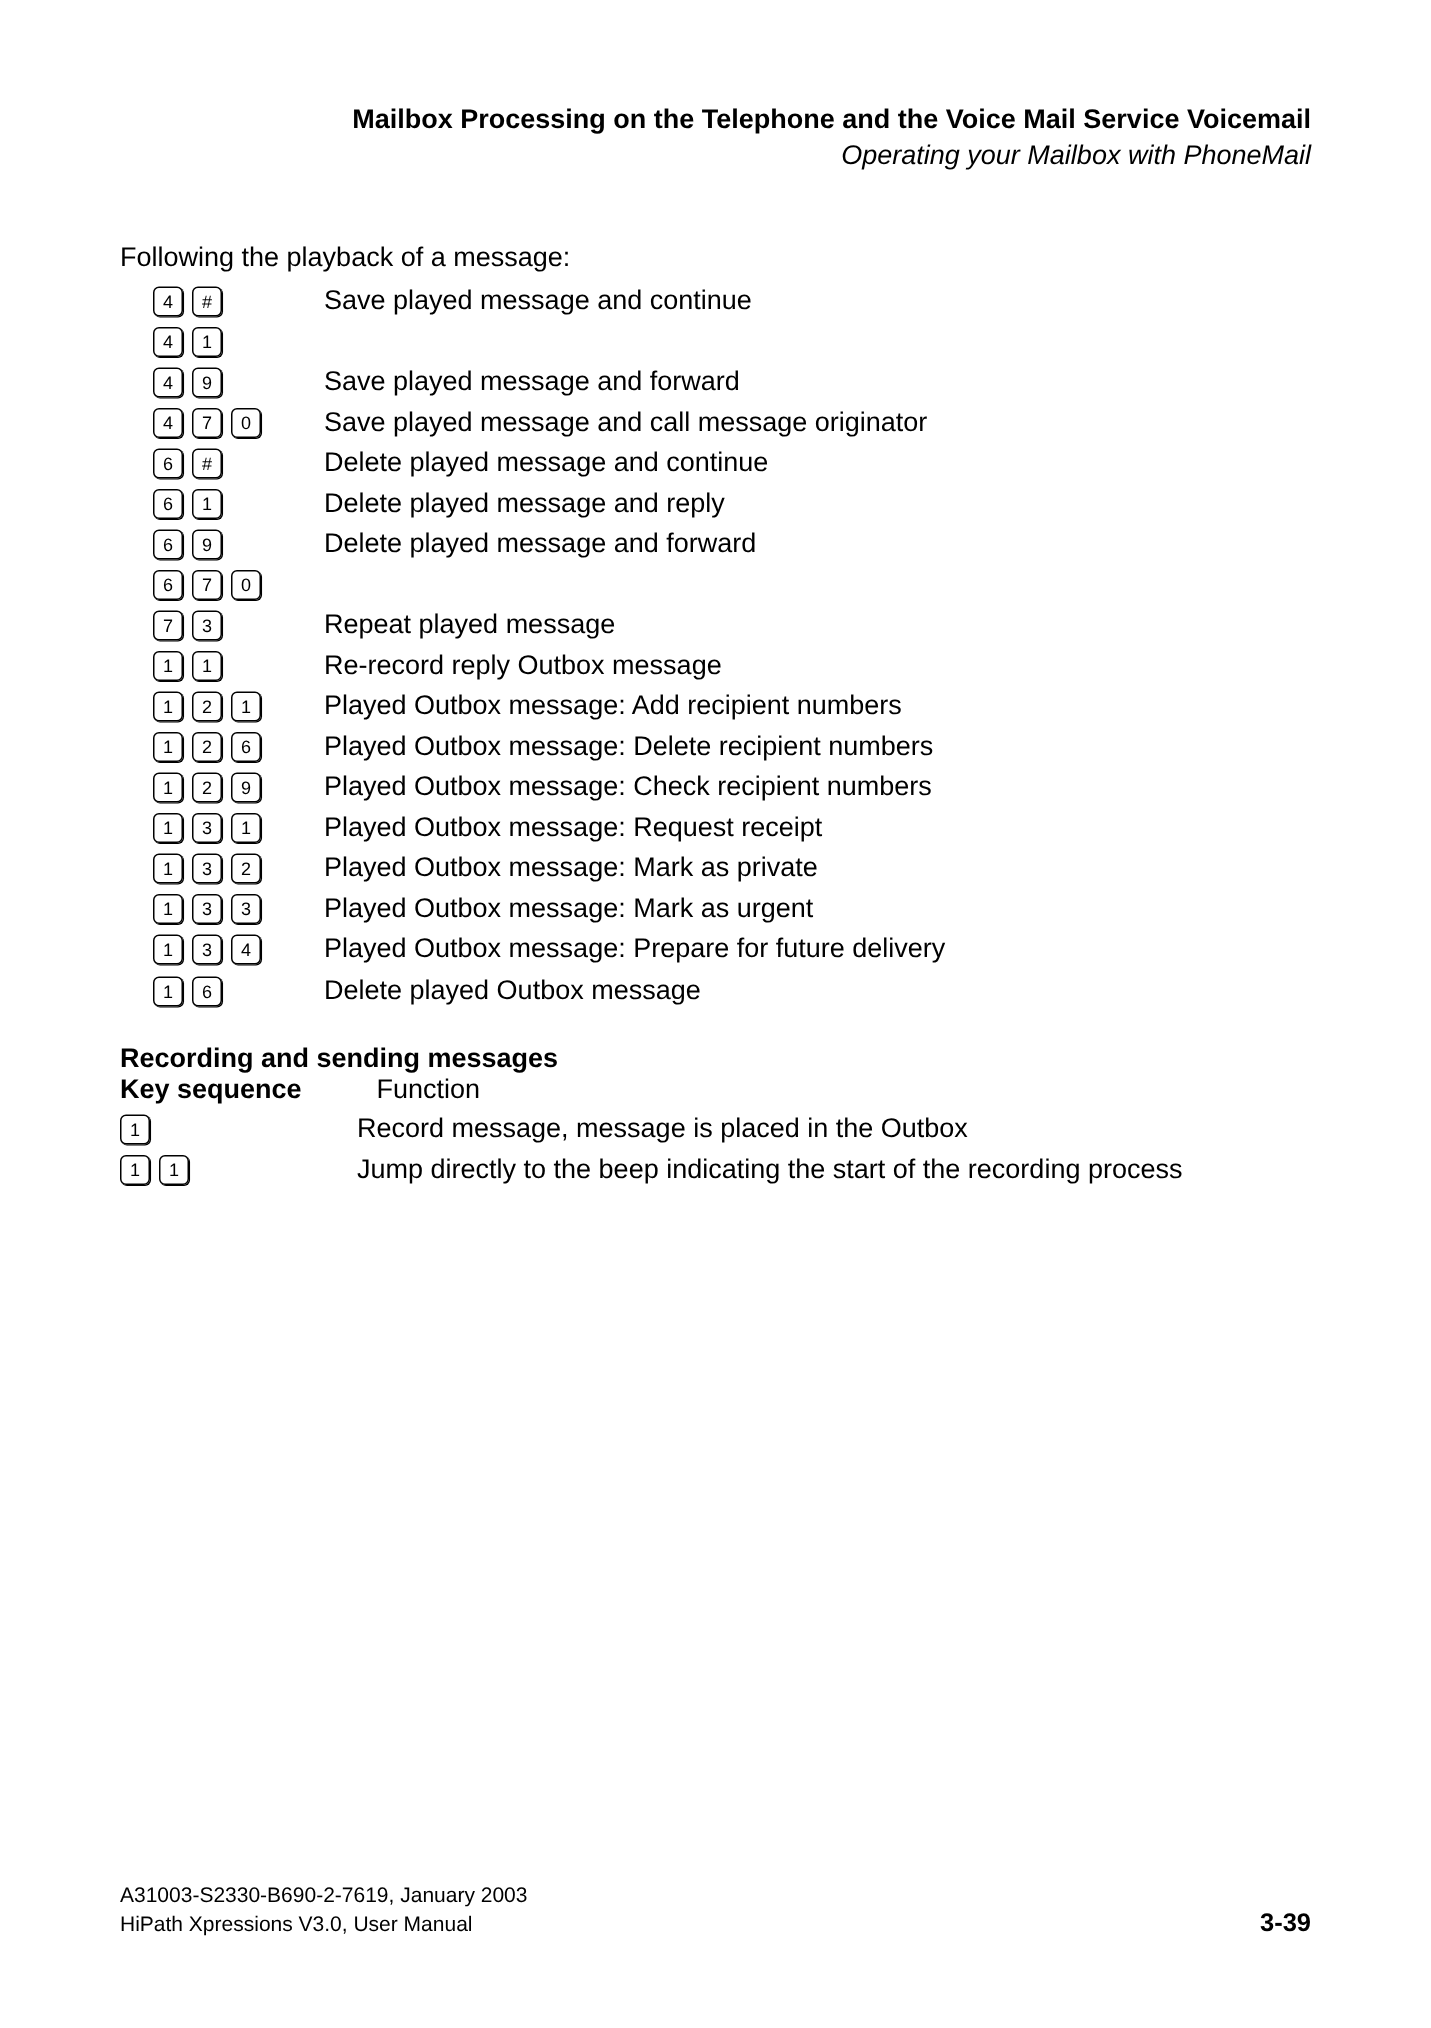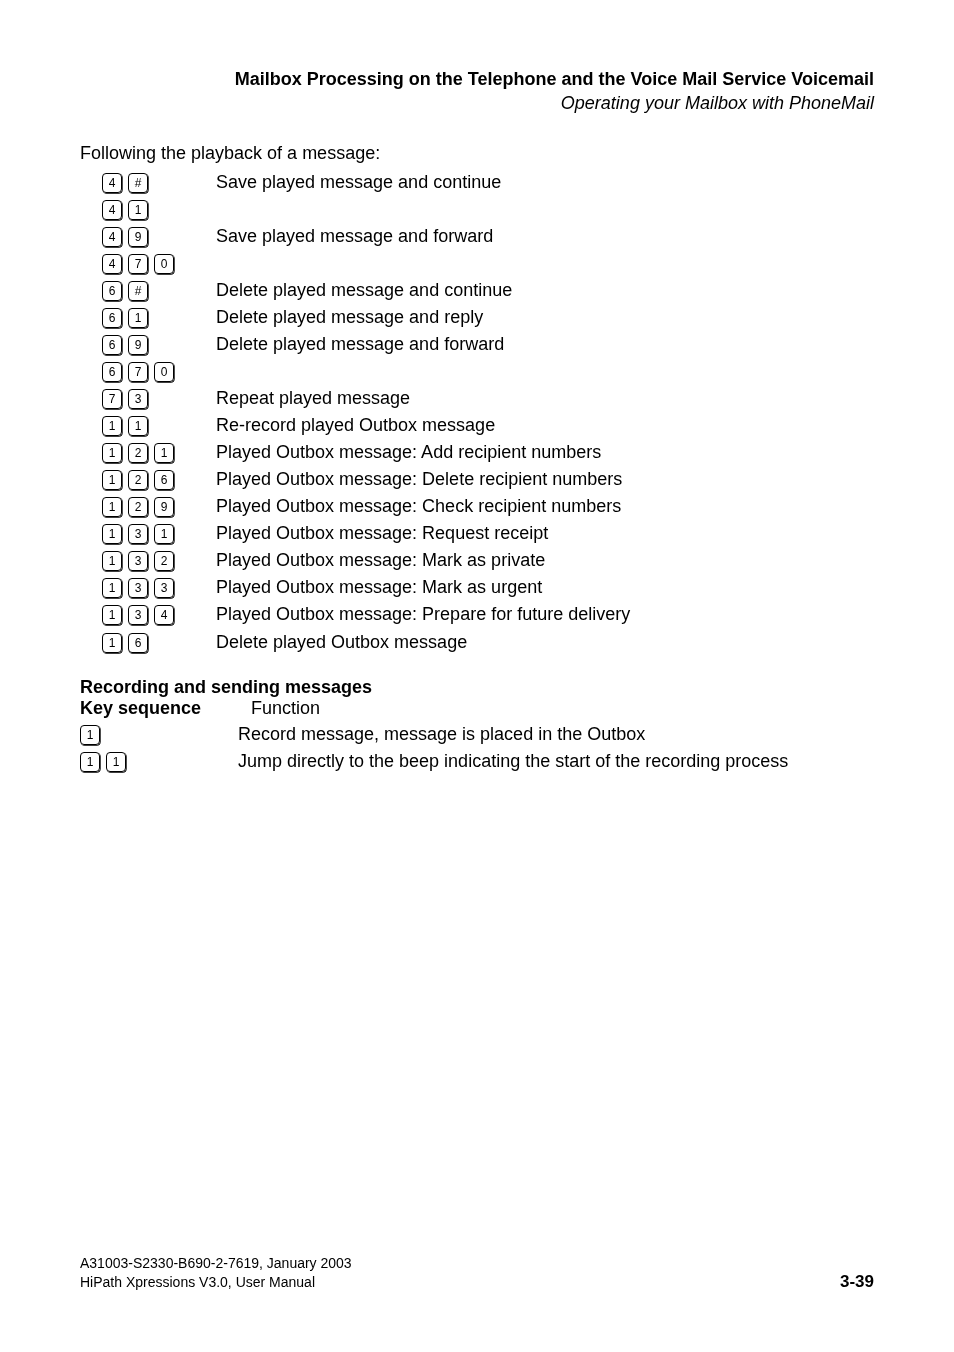--- a/index.html
+++ b/index.html
@@ -11,21 +11,21 @@
     width: 954px;
     height: 1352px;
     background: #ffffff;
     font-family: Arial, Helvetica, sans-serif;
     color: #000000;
     position: relative;
     padding: 68px 80px 0 80px;
   }
   .header-block {
     text-align: right;
-    margin-bottom: 24px;
+    margin-bottom: 42px;
   }
   .header-title {
     font-weight: bold;
     font-size: 18px;
     line-height: 1.3;
   }
   .header-subtitle {
     font-style: italic;
     font-size: 18px;
     line-height: 1.4;
@@ -135,20 +135,21 @@
         <span class="keycap">9</span>
       </div>
       <div class="func-col">Save played message and forward</div>
     </div>
     <div class="command-row">
       <div class="keys-col">
         <span class="keycap">4</span>
         <span class="keycap">7</span>
         <span class="keycap">0</span>
       </div>
+      <div class="func-col">Save played message and call message originator</div>
     </div>
     <div class="command-row">
       <div class="keys-col">
         <span class="keycap">6</span>
         <span class="keycap">#</span>
       </div>
       <div class="func-col">Delete played message and continue</div>
     </div>
     <div class="command-row">
       <div class="keys-col">
@@ -176,21 +177,21 @@
         <span class="keycap">7</span>
         <span class="keycap">3</span>
       </div>
       <div class="func-col">Repeat played message</div>
     </div>
     <div class="command-row">
       <div class="keys-col">
         <span class="keycap">1</span>
         <span class="keycap">1</span>
       </div>
-      <div class="func-col">Re-record played Outbox message</div>
+      <div class="func-col">Re-record reply Outbox message</div>
     </div>
     <div class="command-row">
       <div class="keys-col">
         <span class="keycap">1</span>
         <span class="keycap">2</span>
         <span class="keycap">1</span>
       </div>
       <div class="func-col">Played Outbox message: Add recipient numbers</div>
     </div>
     <div class="command-row">

